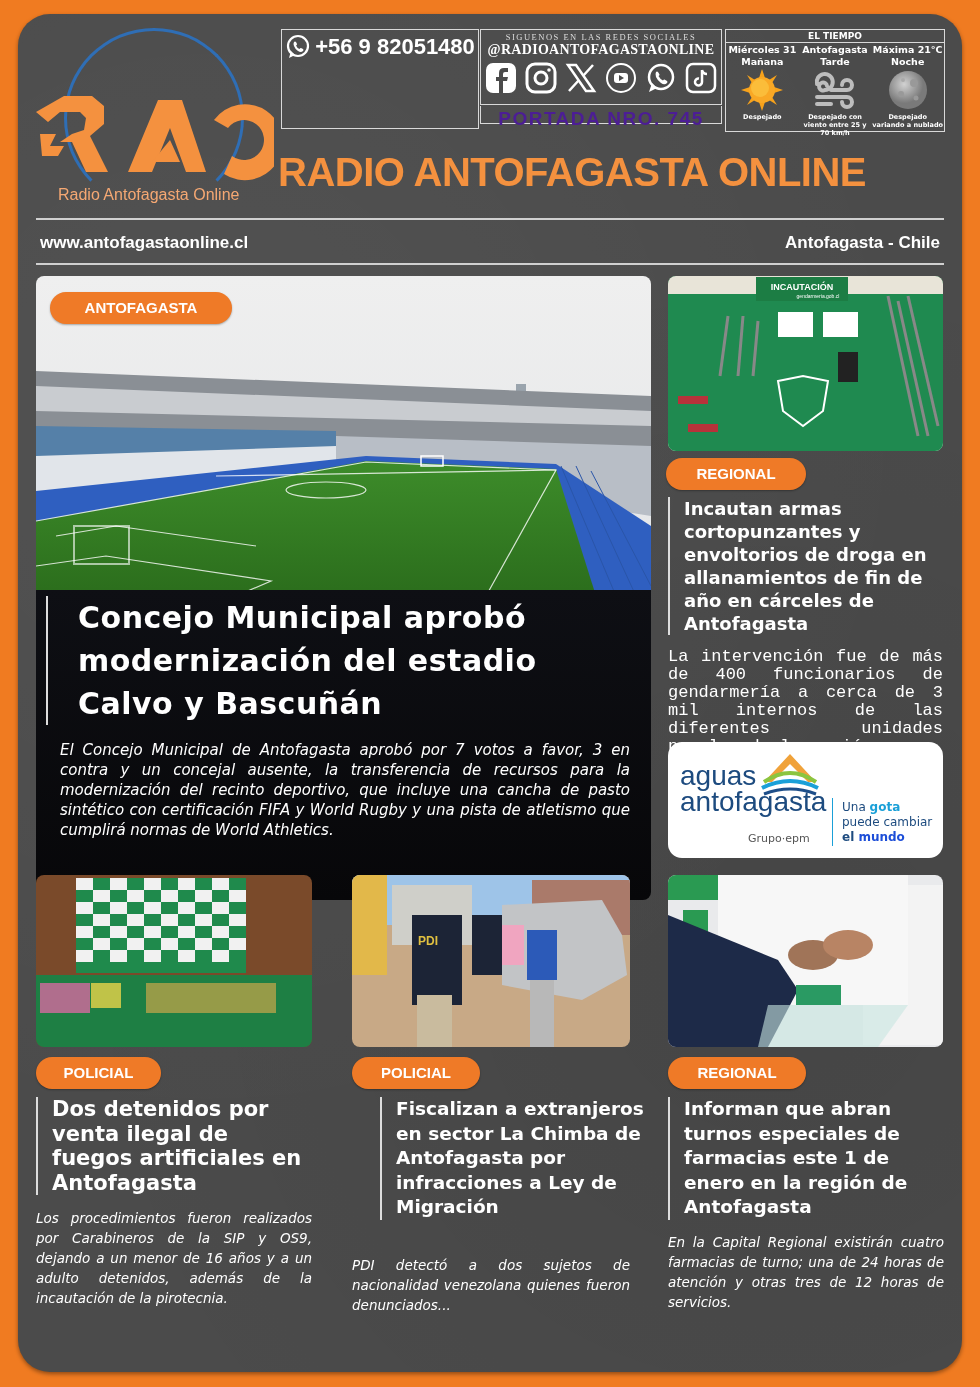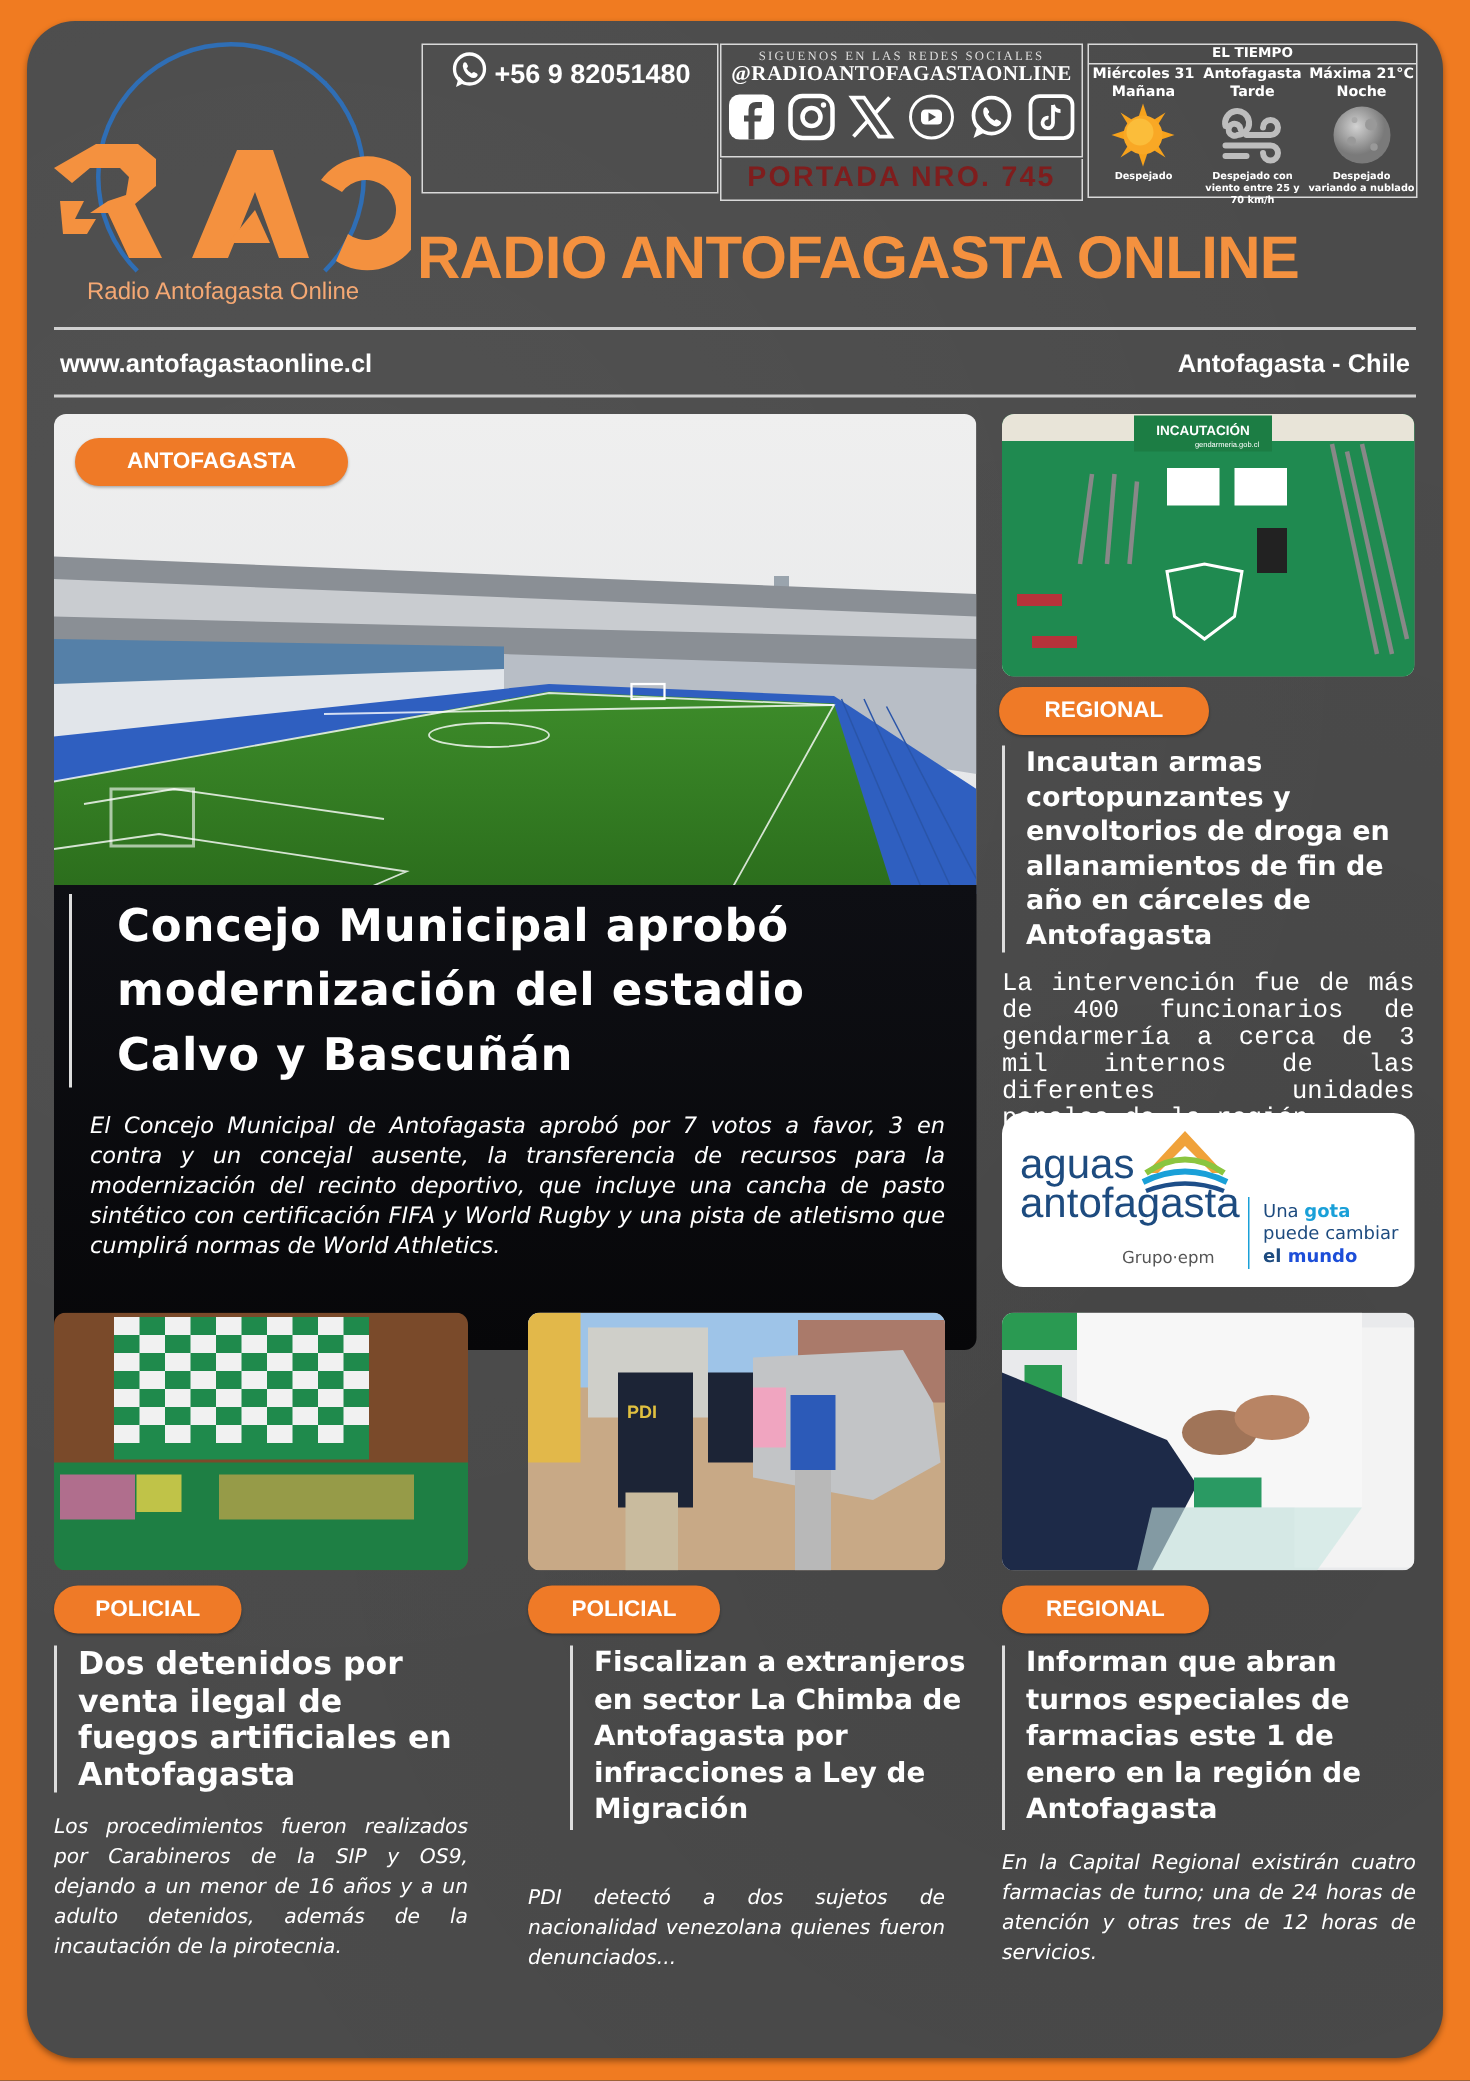--- a/index.html
+++ b/index.html
@@ -9,27 +9,27 @@
     background-image:radial-gradient(circle at 20% 30%,rgba(255,255,255,0.04),transparent 60%),radial-gradient(circle at 80% 70%,rgba(0,0,0,0.08),transparent 60%);
     box-shadow:0 2px 4px rgba(0,0,0,0.4);}
   
   .logo{position:absolute;left:34px;top:24px;width:240px;height:190px;}
   .logo-arc{position:absolute;left:30px;top:4px;width:180px;height:180px;border:3px solid #2f6eb5;border-radius:50%;border-bottom-color:transparent;}
   .logo-mark{position:absolute;left:0;top:70px;width:240px;height:90px;}
   .logo-caption{position:absolute;left:24px;top:162px;font-family:"Liberation Sans",sans-serif;font-size:16px;color:#f5a873;}
   
   .adbox{position:absolute;left:281px;top:29px;width:198px;height:100px;border:1.5px solid #d9d9d9;color:#eee;text-align:center;}
   .adbox .txt{font-size:9.5px;line-height:15px;margin-top:8px;color:#e8e8e8;}
-  .adbox .phone{display:flex;align-items:flex-end;justify-content:center;gap:4px;margin-top:4px;font-family:"Liberation Sans",sans-serif;font-weight:bold;font-size:18px;color:#fff;}
+  .adbox .phone{display:flex;align-items:flex-end;justify-content:center;gap:4px;margin-top:4px;font-family:"Liberation Sans",sans-serif;font-weight:bold;font-size:22px;color:#fff;}
   .social{position:absolute;left:480px;top:29px;width:242px;height:76px;border:1.5px solid #d9d9d9;text-align:center;color:#fff;}
   .social .s1{font-family:"Liberation Serif",serif;font-size:8.5px;letter-spacing:1.5px;margin-top:2px;color:#ddd;}
   .social .s2{font-family:"Liberation Serif",serif;font-weight:bold;font-size:14px;letter-spacing:0.3px;}
   .social .icons{display:flex;justify-content:center;gap:6px;margin-top:3px;}
   .sicon{width:34px;height:34px;display:flex;align-items:center;justify-content:center;}
-  .portada{position:absolute;left:480px;top:106px;width:242px;height:28px;border:1.5px solid #d9d9d9;border-top:none;color:#7f1d1d;font-family:"Liberation Sans",sans-serif;font-weight:bold;font-size:19px;letter-spacing:1.5px;text-align:center;line-height:26px;}
+  .portada{position:absolute;left:480px;top:106px;width:242px;height:18px;border:1.5px solid #d9d9d9;border-top:none;color:#4c1d95;font-family:"Liberation Sans",sans-serif;font-weight:bold;font-size:19px;letter-spacing:1.5px;text-align:center;line-height:26px;}
   .weather{position:absolute;left:725px;top:29px;width:220px;height:103px;border:1.5px solid #d9d9d9;color:#fff;}
   .weather .wt{font-size:9px;font-weight:bold;text-align:center;border-bottom:1.5px solid #d9d9d9;line-height:12px;}
   .wcols{display:flex;}
   .wcol{flex:1;text-align:center;}
   .wcol .h1{font-size:9.5px;font-weight:bold;line-height:11px;margin-top:1px;}
   .wcol .ic{height:46px;display:flex;align-items:center;justify-content:center;}
   .wcol .d{font-size:6.5px;font-weight:bold;line-height:8px;}
   .title-main{position:absolute;left:278px;top:150px;font-family:"Liberation Sans",sans-serif;font-weight:bold;font-size:40px;color:#f4913f;letter-spacing:-0.5px;}
   .rule{position:absolute;left:36px;width:908px;height:1.5px;background:#d0d0d0;}
   .dateline{position:absolute;top:233px;left:40px;width:900px;display:flex;justify-content:space-between;font-family:"Liberation Sans",sans-serif;font-weight:bold;font-size:17px;color:#fff;}

